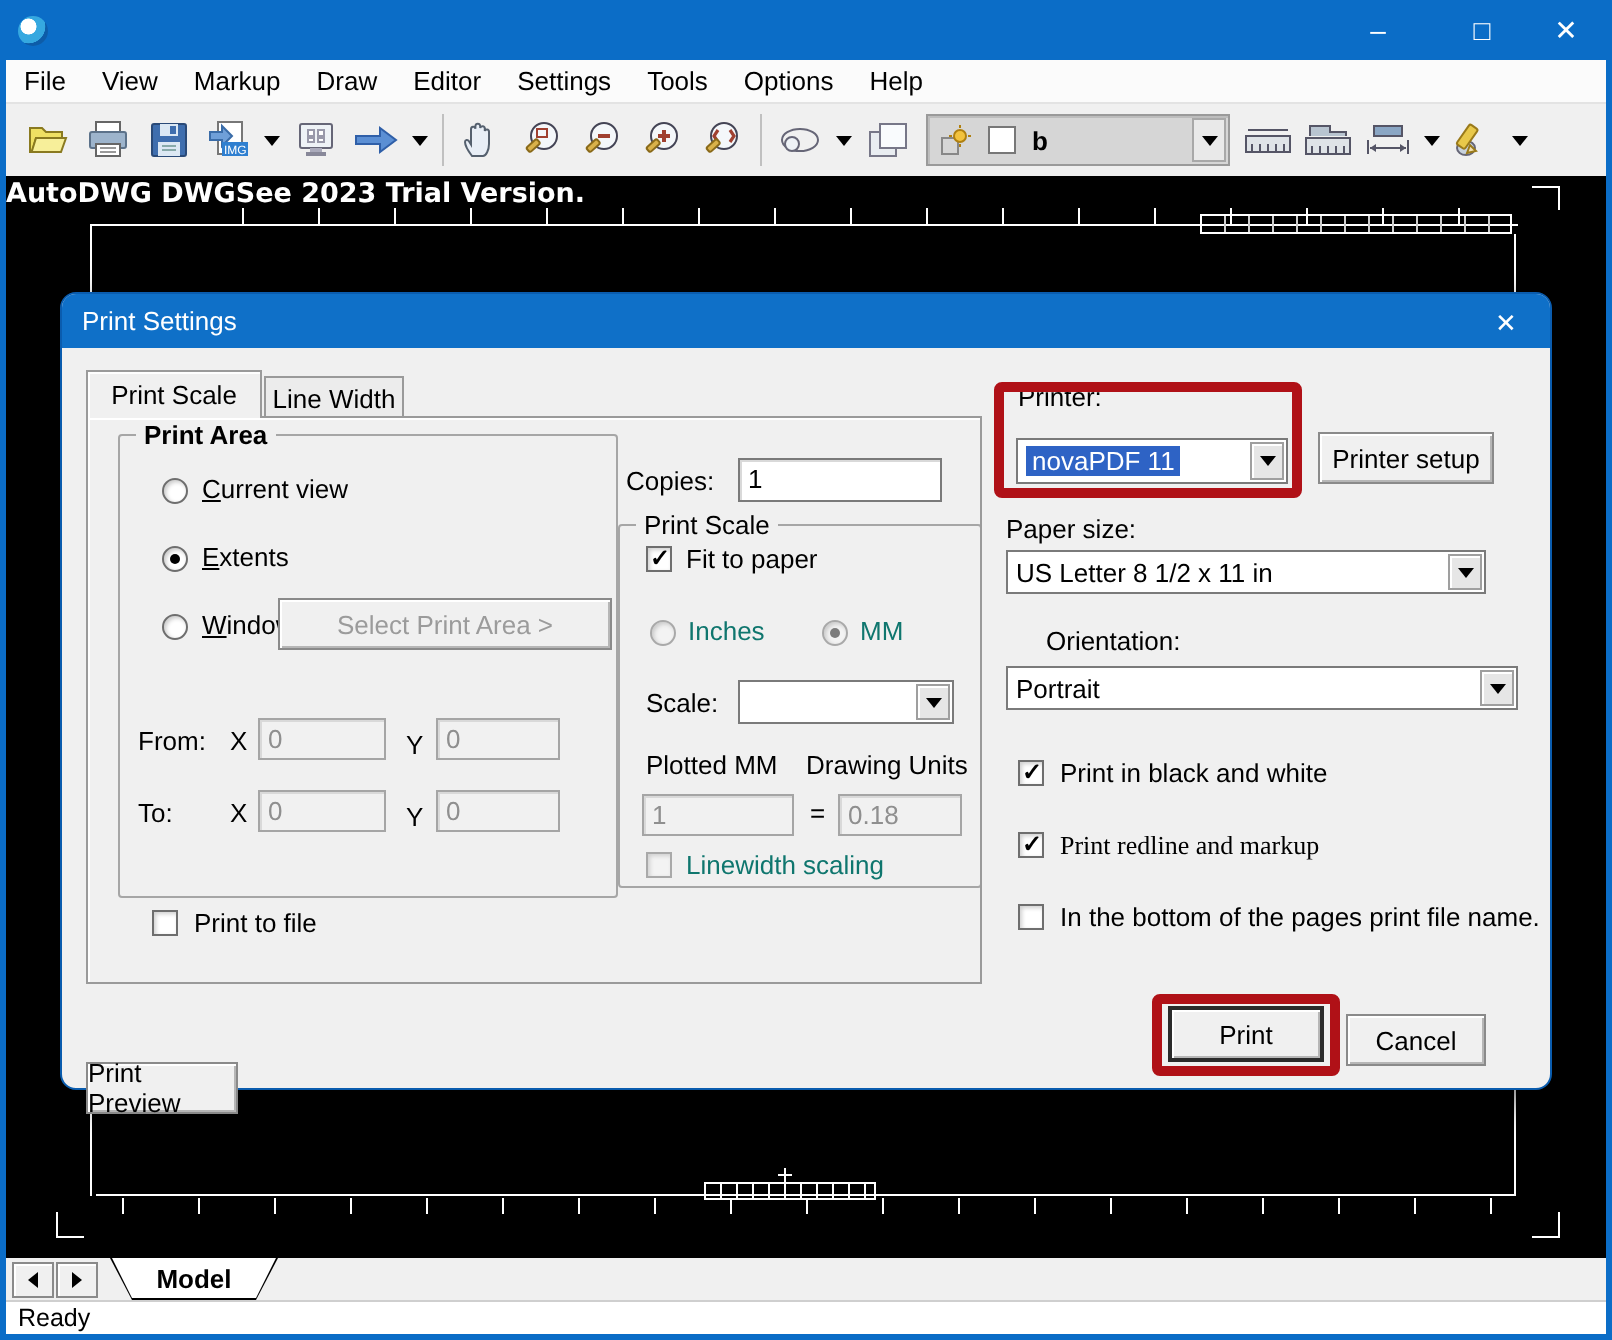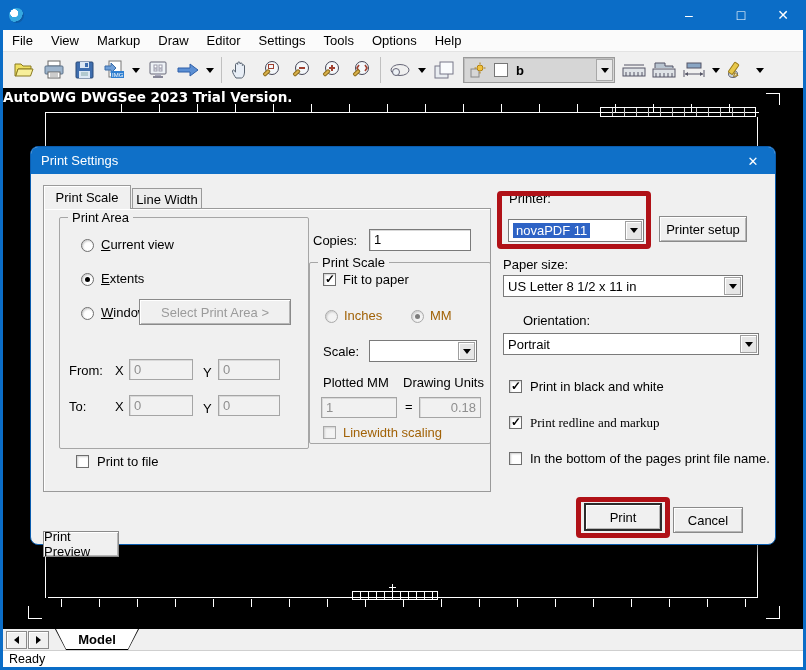--- a/index.html
+++ b/index.html
@@ -47,21 +47,21 @@
   .dialog { position:absolute; left:30px; top:146px; width:746px; height:399px; background:#f0f0f0; border:1px solid #0a5cae; border-radius:8px; box-shadow:0 6px 18px rgba(0,0,0,.55); z-index:10; }
   .dlg-title { position:absolute; left:0; top:0; right:0; height:27px; background:#0f70c8; border-radius:7px 7px 0 0; color:#fff; display:flex; align-items:center; padding-left:10px; font-size:13px; }
   .dlg-close { position:absolute; right:12px; top:4px; width:20px; height:20px; color:#fff; display:flex; align-items:center; justify-content:center; font-size:13px; }
   .tab { position:absolute; background:#f0f0f0; border:1px solid #9a9a9a; border-bottom:none; display:flex; align-items:center; justify-content:center; }
   .tab.active { left:12px; top:38px; width:88px; height:24px; z-index:3; box-shadow:inset 1px 1px 0 #fff; }
   .tab.inactive { left:101px; top:41px; width:70px; height:21px; background:#ececec; }
   .tabpage { position:absolute; left:12px; top:61px; width:448px; height:284px; border:1px solid #9a9a9a; box-shadow:inset 1px 1px 0 #fff; z-index:2; }
   .group { position:absolute; border:1px solid #a6a6a6; border-radius:2px; }
   .group > .legend { position:absolute; top:-8px; left:8px; background:#f0f0f0; padding:0 4px; }
   .lbl { position:absolute; white-space:nowrap; color:#000; }
-  .lbl.dis { color:#a16207; }
+  .lbl.dis { color:#0f766e; }
   .ul-first::first-letter { text-decoration:underline; }
 
   .radio { position:absolute; width:13px; height:13px; border-radius:50%; background:#fff; border:1px solid #6e6e6e; box-shadow:inset 1px 1px 2px #c9c9c9; }
   .radio.on::after { content:""; position:absolute; left:3px; top:3px; width:5px; height:5px; border-radius:50%; background:#000; }
   .radio.dis { background:#f3f3f3; border-color:#a9a9a9; }
   .radio.dis.on::after { background:#7c7c7c; }
 
   .check { position:absolute; width:13px; height:13px; background:#fff; border:1px solid #6e6e6e; box-shadow:inset 1px 1px 2px #cfcfcf; }
   .check.on::after { content:"\2713"; position:absolute; left:1px; top:-2px; font-size:12px; font-weight:bold; color:#000; }
   .check.dis { background:#f3f3f3; border-color:#a9a9a9; }
@@ -284,30 +284,30 @@
   <div class="dialog">
     <div class="dlg-title">
       <span>Print Settings</span>
     </div>
     <div class="dlg-close">✕</div>
 
     <div class="tab active">Print Scale</div>
     <div class="tab inactive">Line Width</div>
     <div class="tabpage"></div>
 
-    <div class="group" style="left:28px; top:70px; width:250px; height:232px;">
+    <div class="group" style="left:28px; top:70px; width:250px; height:232px;font-weight:bold;">
       <span class="legend">Print Area</span>
     </div>
     <div class="radio" style="left:50px; top:92px;"></div>
     <div class="lbl ul-first" style="left:70px; top:90px;">Current view</div>
     <div class="radio on" style="left:50px; top:126px;"></div>
     <div class="lbl ul-first" style="left:70px; top:124px;">Extents</div>
     <div class="radio" style="left:50px; top:160px;"></div>
     <div class="lbl ul-first" style="left:70px; top:158px;">Window</div>
-    <div class="btn3d dis" style="left:108px; top:152px; width:152px; height:26px;">Select Print Area &gt;</div>
+    <div class="btn3d dis" style="left:108px; top:152px; width:167px; height:26px;">Select Print Area &gt;</div>
 
     <div class="lbl" style="left:38px; top:216px;">From:</div>
     <div class="lbl" style="left:84px; top:216px;">X</div>
     <div class="tinput dis" style="left:98px; top:212px; width:64px; height:21px;">0</div>
     <div class="lbl" style="left:172px; top:218px;">Y</div>
     <div class="tinput dis" style="left:187px; top:212px; width:62px; height:21px;">0</div>
     <div class="lbl" style="left:38px; top:252px;">To:</div>
     <div class="lbl" style="left:84px; top:252px;">X</div>
     <div class="tinput dis" style="left:98px; top:248px; width:64px; height:21px;">0</div>
     <div class="lbl" style="left:172px; top:254px;">Y</div>
@@ -330,21 +330,21 @@
     <div class="lbl dis" style="left:399px; top:161px;">MM</div>
     <div class="lbl" style="left:292px; top:197px;">Scale:</div>
     <div class="combo" style="left:338px; top:193px; width:108px; height:22px;">
       <span></span>
       <span class="arrow-btn"></span>
     </div>
     <div class="lbl" style="left:292px; top:228px;">Plotted MM</div>
     <div class="lbl" style="left:372px; top:228px;">Drawing Units</div>
     <div class="tinput dis" style="left:290px; top:250px; width:76px; height:21px;">1</div>
     <div class="lbl" style="left:374px; top:252px;">=</div>
-    <div class="tinput dis" style="left:388px; top:250px; width:62px; height:21px;text-align:right;">0.18</div>
+    <div class="tinput dis" style="left:388px; top:250px; width:62px; height:21px;">0.18</div>
     <div class="check dis" style="left:292px; top:279px;"></div>
     <div class="lbl dis" style="left:312px; top:278px;">Linewidth scaling</div>
 
     <div class="redbox" style="left:466px; top:44px; width:154px; height:58px;"></div>
     <div class="lbl" style="left:478px; top:36px;margin-top:8px;">Printer:</div>
     <div class="combo" style="left:477px; top:72px; width:136px; height:23px;">
       <span class="sel-text">novaPDF 11</span>
       <span class="arrow-btn"></span>
     </div>
     <div class="btn3d" style="left:628px; top:69px; width:88px; height:26px;">Printer setup</div>

